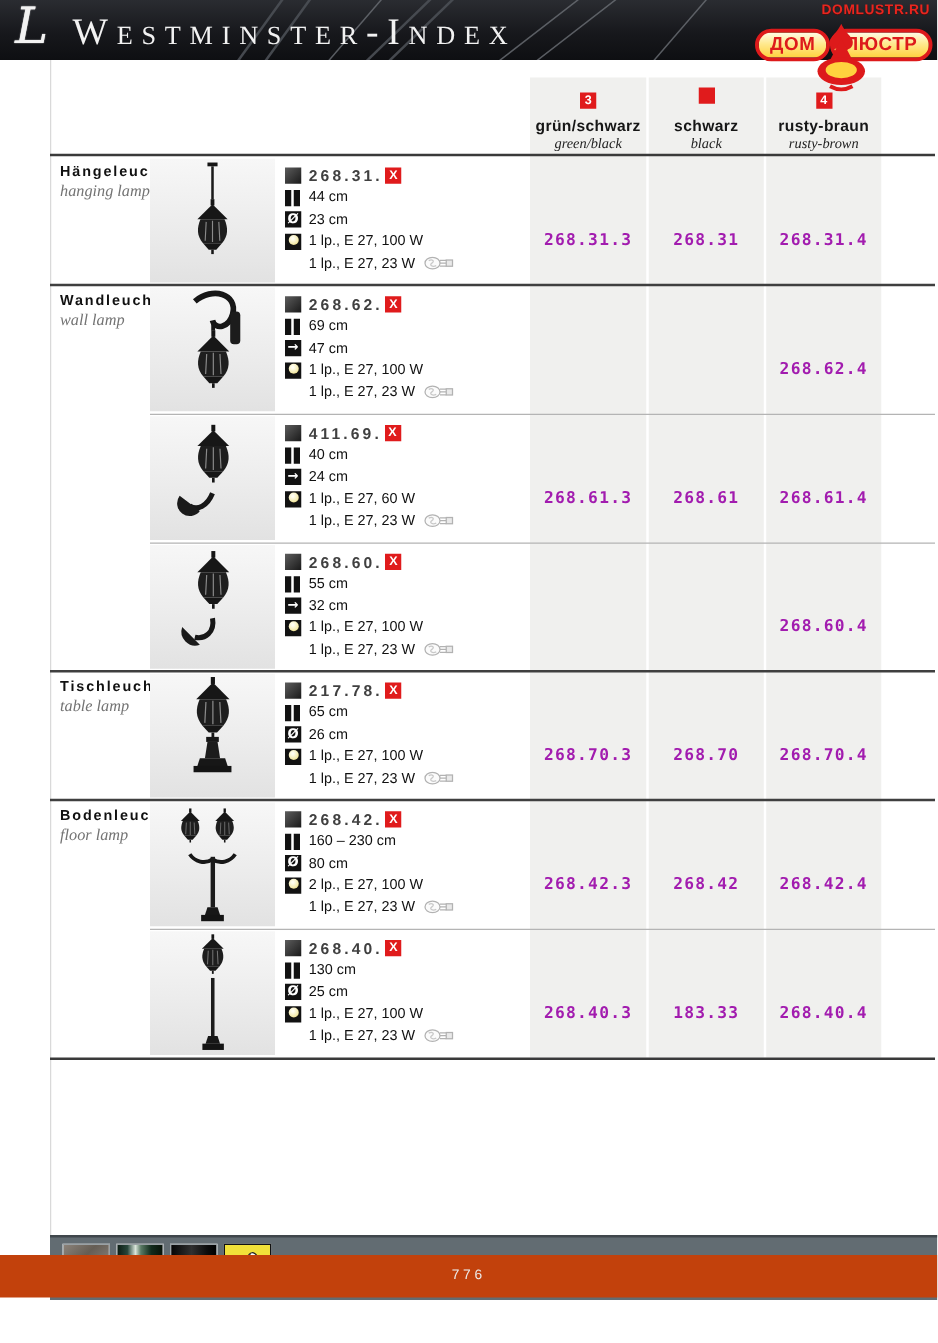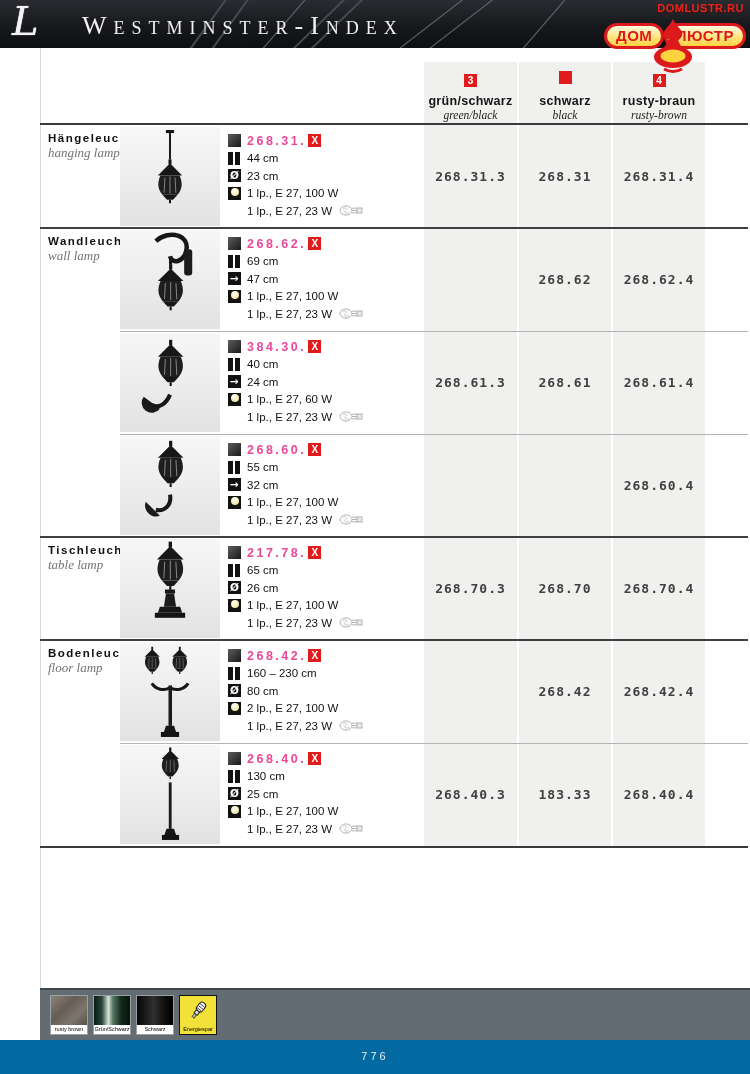--- a/index.html
+++ b/index.html
@@ -6,21 +6,21 @@
   .page{position:relative;width:750px;height:1074px;background:#fff;overflow:hidden;
         font-family:"Liberation Sans",sans-serif;}
 
   
   .topbar{position:absolute;left:0;top:0;width:750px;height:48px;
           background:linear-gradient(180deg,#2a2c31 0%,#17181c 55%,#0e0f12 100%);}
   .monogram{position:absolute;left:12px;top:-2px;color:#f2f2f2;
             font:italic 40px "DejaVu Serif",serif;text-shadow:0 0 1px #fff;}
   .title{position:absolute;left:58px;top:0;height:60px;line-height:52px;
          color:#f2f2f2;font-family:"Liberation Serif",serif;font-variant:small-caps;
-         font-size:26px;letter-spacing:7px;white-space:nowrap;margin-left:24px;}
+         font-size:30px;letter-spacing:7px;white-space:nowrap;}
   .streaks{position:absolute;left:140px;top:0;}
 
   
   .watermark{position:absolute;right:4px;top:2px;width:142px;z-index:9;}
   .wm-url{text-align:right;font-weight:bold;font-size:11px;color:#e8261f;
           letter-spacing:.5px;text-shadow:0 1px 0 #4d0f0f;padding-right:2px;}
   .wm-badges{position:relative;height:58px;margin-top:1px;}
   .pill{position:absolute;top:8px;height:20px;line-height:20px;padding:0 9px;
         border:3px solid #dd1a1b;border-radius:14px;color:#dd1a1b;
         font-weight:bold;font-size:15px;letter-spacing:.5px;
@@ -65,49 +65,49 @@
   .ic{width:13px;height:13px;margin-right:6px;flex:none;}
   .art-ic{background:linear-gradient(135deg,#5d5d5d,#191919);}
   .h-ic{display:flex;}
   .h-ic i{display:block;width:5px;height:13px;background:#121212;}
   .h-ic i + i{margin-left:2px;}
   .d-ic{background:#121212;color:#fff;text-align:center;
         font:bold 10.5px/13px "DejaVu Sans",sans-serif;}
   .lamp-ic{background:#121212;position:relative;}
   .lamp-ic i{position:absolute;left:2.5px;top:1.5px;width:8px;height:8px;border-radius:50%;
              background:radial-gradient(circle at 40% 35%,#fffef2 10%,#f5ecb0 60%,#d8c35e 100%);}
-  .art{font-weight:bold;font-size:12.5px;letter-spacing:2.5px;color:#ec4899;}
+  .art{font-weight:bold;font-size:12.5px;letter-spacing:2.5px;color:#404040;}
   .xbadge{width:13px;height:13px;background:#e01b1c;color:#fff;text-align:center;
           font:bold 10px/13px "Liberation Sans",sans-serif;margin-left:2px;flex:none;}
   .indent{padding-left:19px;}
   .esl{margin-left:7px;flex:none;}
 
-  .code{position:absolute;top:0;height:100%;display:flex;align-items:center;justify-content:center;
-        font:bold 13px "DejaVu Sans Mono",monospace;letter-spacing:1px;color:#404040;}
+  .code{position:absolute;top:16px;height:100%;display:flex;align-items:center;justify-content:center;
+        font:bold 13px "DejaVu Sans Mono",monospace;letter-spacing:1px;color:#a21caf;}
   .code.c0{left:384px;width:93px;}
   .code.c1{left:479px;width:92px;}
   .code.c2{left:573px;width:92px;}
 
   
   .legend-bar{position:absolute;left:40px;top:988px;width:710px;height:50px;
               background:#626c72;border-top:2px solid #40474c;}
   .swatch{position:absolute;top:5px;width:38px;height:40px;border:1px solid #9aa1a5;
           box-sizing:border-box;background:#fff;}
   .swatch .img{height:29px;}
   .swatch .lbl{height:9px;background:#fff;text-align:center;overflow:hidden;
                font-size:5.5px;line-height:9px;color:#000;}
   .sw-rusty .img{background:linear-gradient(135deg,#8b8279 0%,#655d54 40%,#7d766f 70%,#564f47 100%);}
   .sw-green .img{background:linear-gradient(90deg,#0c1c13 0%,#27453a 22%,#d9e4da 40%,#5a7a64 52%,#122b1c 75%,#081208 100%);}
   .sw-black .img{background:linear-gradient(90deg,#050505 0%,#303030 45%,#0c0c0c 80%,#000 100%);}
   .sw-energy{border-color:#111;}
   .sw-energy .img{background:#f1e139;display:flex;align-items:center;justify-content:center;}
   .sw-energy .lbl{background:#f1e139;}
 
   
-  .footer{position:absolute;left:0;top:1040px;width:750px;height:34px;background:#0369a1;}
+  .footer{position:absolute;left:0;top:1004px;width:750px;height:34px;background:#c2410c;}
   .page-num{text-align:center;line-height:32px;font-size:11px;letter-spacing:3px;color:#ececec;}
 </style>
 </head>
 <body>
 
 <div class="page">
 
   <div class="topbar">
     <svg class="streaks" width="460" height="48">
       <g stroke="#4b4f55" stroke-width="2" opacity="0.9">
@@ -274,21 +274,20 @@
      <div class="spec-line indent">
        <span>1 lp., E 27, 23 W</span>
               <svg class="esl" width="25" height="11" viewBox="0 0 25 11">
  <ellipse cx="7" cy="5.5" rx="6" ry="4.6" fill="#fbfbfb" stroke="#b2b2b2"></ellipse>
  <path d="M4 3.5 C7 2 9 4 6.5 5.5 C4 7 7 9 10 7.5" stroke="#c9c9c9" fill="none"></path>
  <path d="M13 3.2 h5 M13 5.5 h5 M13 7.8 h5" stroke="#b2b2b2"></path>
  <rect x="18" y="3" width="5" height="5" fill="#e9e9e9" stroke="#b2b2b2"></rect>
               </svg>
      </div>
    </div>
-   <div class="code c1">268.62</div>
    <div class="code c2">268.62.4</div>
  </div>
  <div class="row">
    <div class="sep-light"></div>
    <div class="img-cell">
      <svg width="62" height="97" viewBox="0 0 60 96">
               <g transform="translate(17,10) scale(1.05)">
  <rect x="11.5" y="-4" width="3" height="5" fill="#151515"></rect>
  <path d="M13 0 L25 12 H1 Z" fill="#171717"></path>
  <path d="M3.5 12 C.5 19 .5 25 5.5 31 H20.5 C25.5 25 25.5 19 22.5 12 Z" fill="#1e1e1e"></path>
@@ -296,21 +295,21 @@
  <path d="M5.5 31 H20.5 L16 36 H10 Z" fill="#161616"></path>
  <rect x="12" y="36" width="2" height="3.5" fill="#161616"></rect>
 </g>
               <path d="M30 60 C26 70 18 74 12 70" stroke="#171717" stroke-width="4" fill="none"></path>
    <path d="M4 62 a10 10 0 0 0 16 12 Z" fill="#1a1a1a"></path>
             </svg>
    </div>
    <div class="specs">
      <div class="spec-line">
        <span class="ic art-ic"></span>
-       <span class="art">384.30.</span>
+       <span class="art">411.69.</span>
        <span class="xbadge">X</span>
      </div>
      <div class="spec-line">
        <span class="ic h-ic">
                 <i></i>
                 <i></i>
               </span>
        <span>40 cm</span>
      </div>
      <div class="spec-line">
@@ -507,20 +506,21 @@
      <div class="spec-line indent">
        <span>1 lp., E 27, 23 W</span>
               <svg class="esl" width="25" height="11" viewBox="0 0 25 11">
  <ellipse cx="7" cy="5.5" rx="6" ry="4.6" fill="#fbfbfb" stroke="#b2b2b2"></ellipse>
  <path d="M4 3.5 C7 2 9 4 6.5 5.5 C4 7 7 9 10 7.5" stroke="#c9c9c9" fill="none"></path>
  <path d="M13 3.2 h5 M13 5.5 h5 M13 7.8 h5" stroke="#b2b2b2"></path>
  <rect x="18" y="3" width="5" height="5" fill="#e9e9e9" stroke="#b2b2b2"></rect>
               </svg>
      </div>
    </div>
+   <div class="code c0">268.42.3</div>
    <div class="code c1">268.42</div>
    <div class="code c2">268.42.4</div>
  </div>
  <div class="row">
    <div class="sep-light"></div>
    <div class="img-cell">
      <svg width="62" height="97" viewBox="0 0 60 96">
               <g transform="scale(0.72) translate(12,0)">
                 <g transform="translate(17,6) scale(1)">
  <rect x="11.5" y="-4" width="3" height="5" fill="#151515"></rect>

